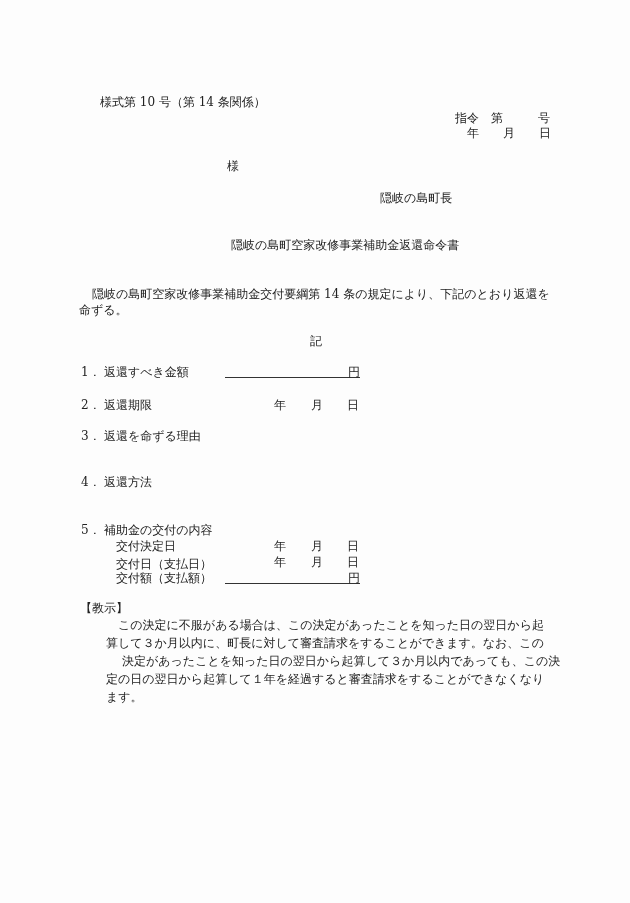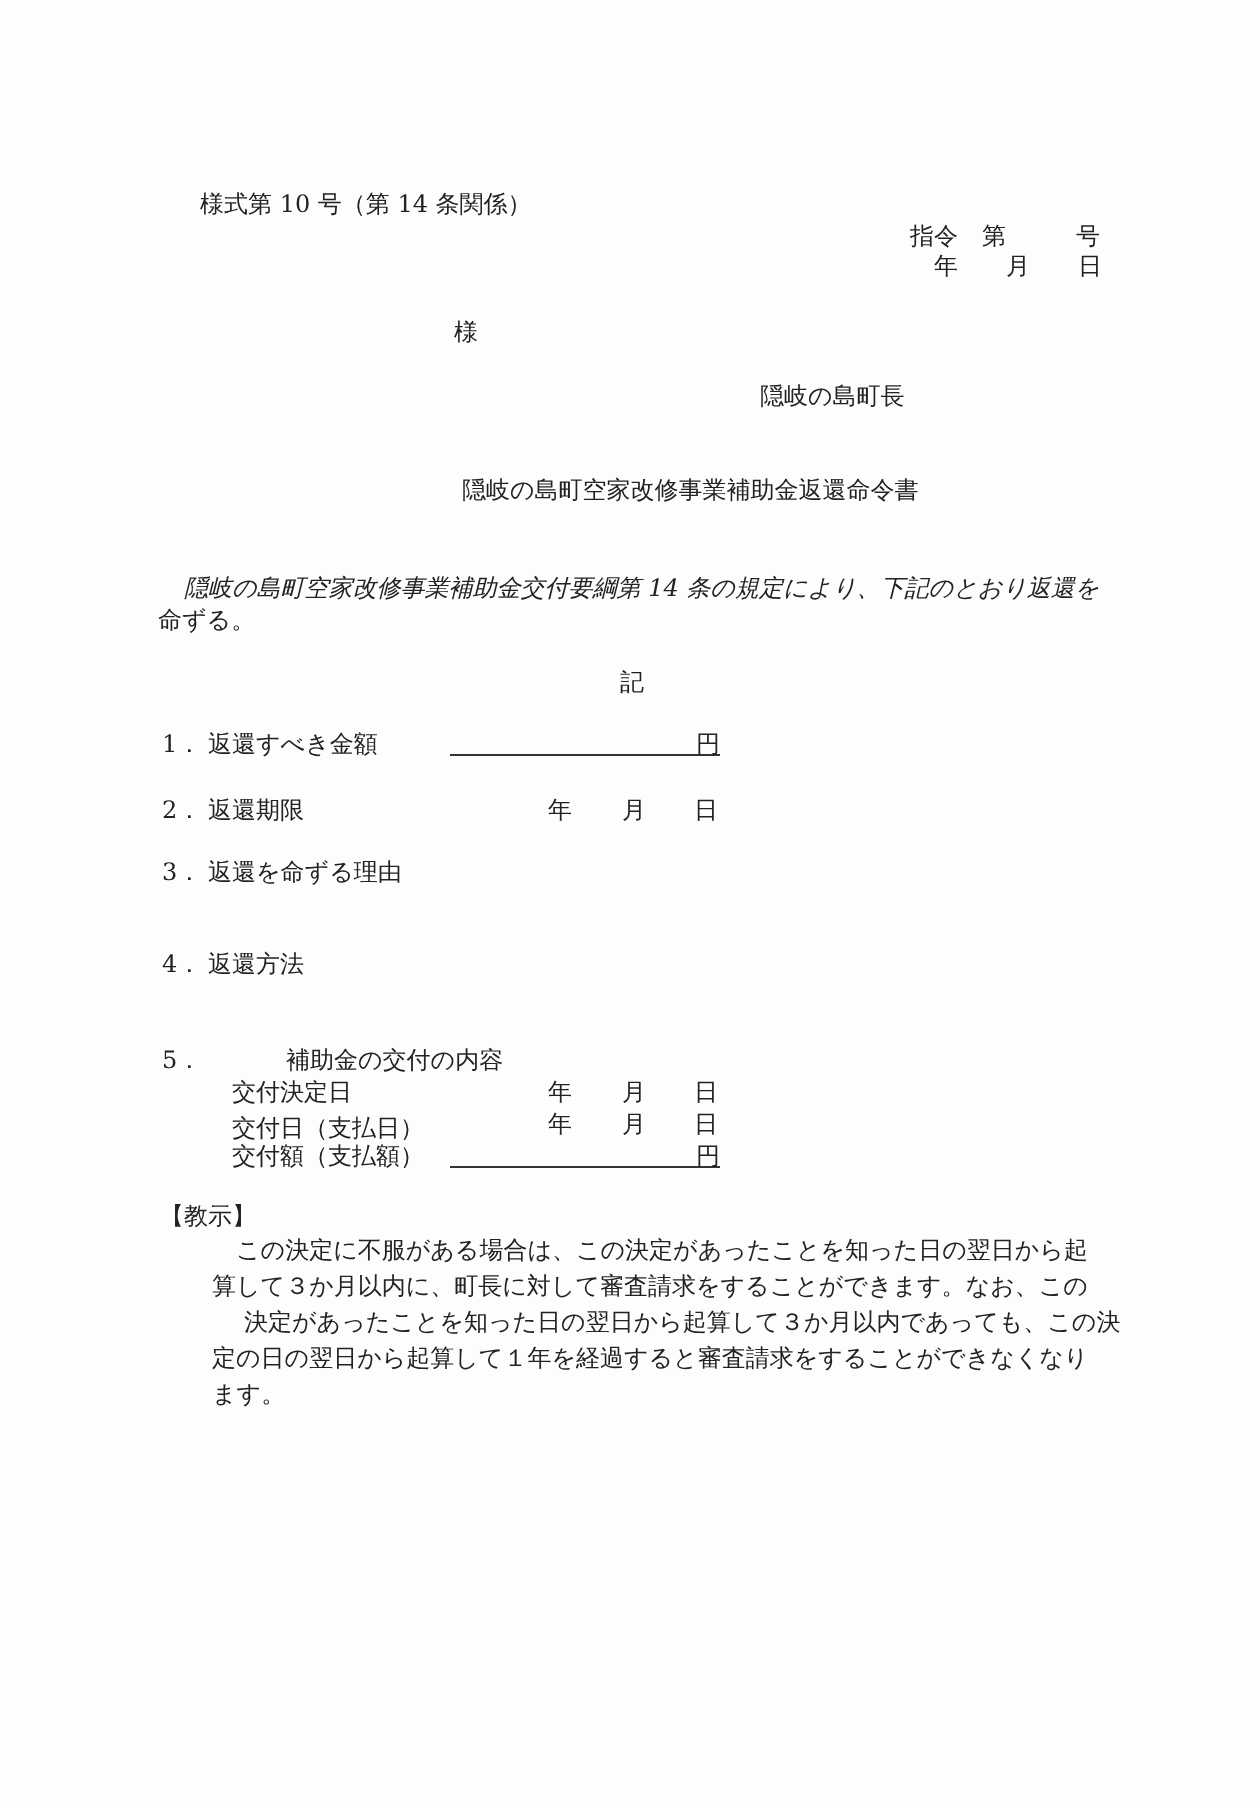--- a/index.html
+++ b/index.html
@@ -22,21 +22,21 @@
   <div class="abs" style="left:538px;top:110px;">号</div>
   <div class="abs" style="left:467px;top:125px;">年</div>
   <div class="abs" style="left:503px;top:125px;">月</div>
   <div class="abs" style="left:539px;top:125px;">日</div>
 
   <div class="abs" style="left:227px;top:158px;">様</div>
   <div class="abs" style="left:360px;top:190px;padding-left:20px;">隠岐の島町長</div>
 
   <div class="abs" style="left:199px;top:237px;padding-left:32px;">隠岐の島町空家改修事業補助金返還命令書</div>
 
-  <div class="abs" style="left:92px;top:286px;font-style:italic;">隠岐の島町空家改修事業補助金交付要綱第 14 条の規定により、下記のとおり返還を</div>
+  <div class="abs" style="left:92px;top:286px;">隠岐の島町空家改修事業補助金交付要綱第 14 条の規定により、下記のとおり返還を</div>
   <div class="abs" style="left:79px;top:302px;">命ずる。</div>
 
   <div class="abs" style="left:310px;top:333px;">記</div>
 
   <div class="abs" style="left:81px;top:364px;">1．</div>
   <div class="abs" style="left:104px;top:364px;">返還すべき金額</div>
   <div class="uline" style="left:225px;top:377px;width:135px;"></div>
   <div class="abs" style="left:348px;top:364px;">円</div>
 
   <div class="abs" style="left:81px;top:397px;">2．</div>
@@ -45,21 +45,21 @@
   <div class="abs" style="left:311px;top:397px;">月</div>
   <div class="abs" style="left:347px;top:397px;">日</div>
 
   <div class="abs" style="left:81px;top:428px;">3．</div>
   <div class="abs" style="left:104px;top:428px;">返還を命ずる理由</div>
 
   <div class="abs" style="left:81px;top:474px;">4．</div>
   <div class="abs" style="left:104px;top:474px;">返還方法</div>
 
   <div class="abs" style="left:81px;top:522px;">5．</div>
-  <div class="abs" style="left:104px;top:522px;margin-left:39px;">補助金の交付の内容</div>
+  <div class="abs" style="left:104px;top:522px;">補助金の交付の内容</div>
 
   <div class="abs" style="left:116px;top:538px;">交付決定日</div>
   <div class="abs" style="left:274px;top:538px;">年</div>
   <div class="abs" style="left:311px;top:538px;">月</div>
   <div class="abs" style="left:347px;top:538px;">日</div>
 
   <div class="abs" style="left:116px;top:556px;">交付日（支払日）</div>
   <div class="abs" style="left:274px;top:554px;">年</div>
   <div class="abs" style="left:311px;top:554px;">月</div>
   <div class="abs" style="left:347px;top:554px;">日</div>

